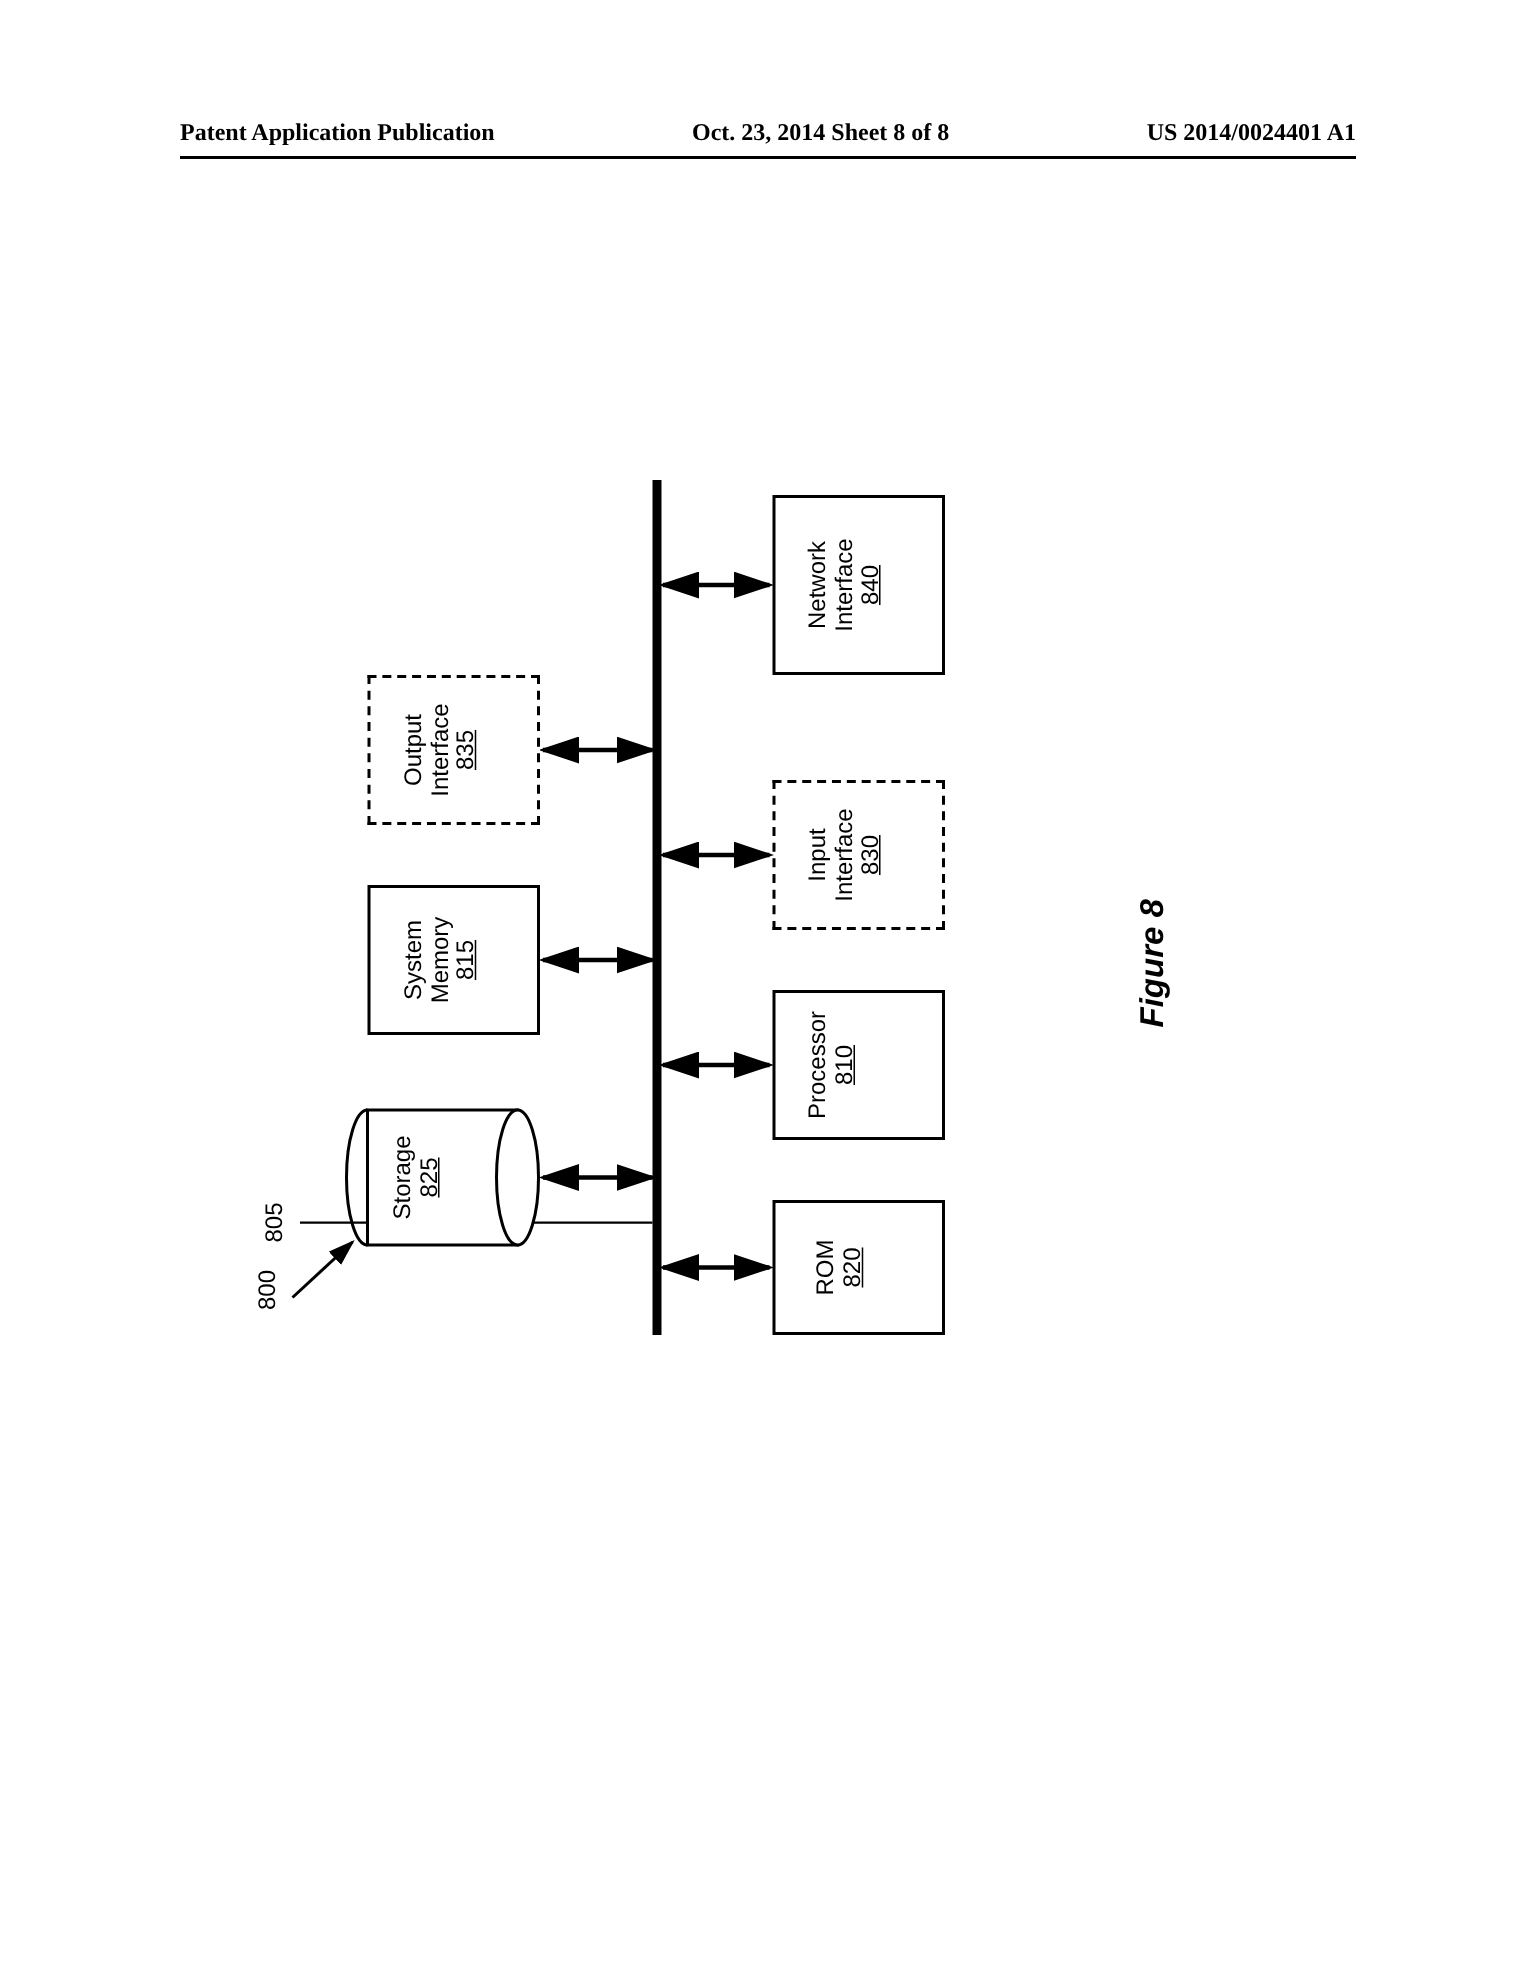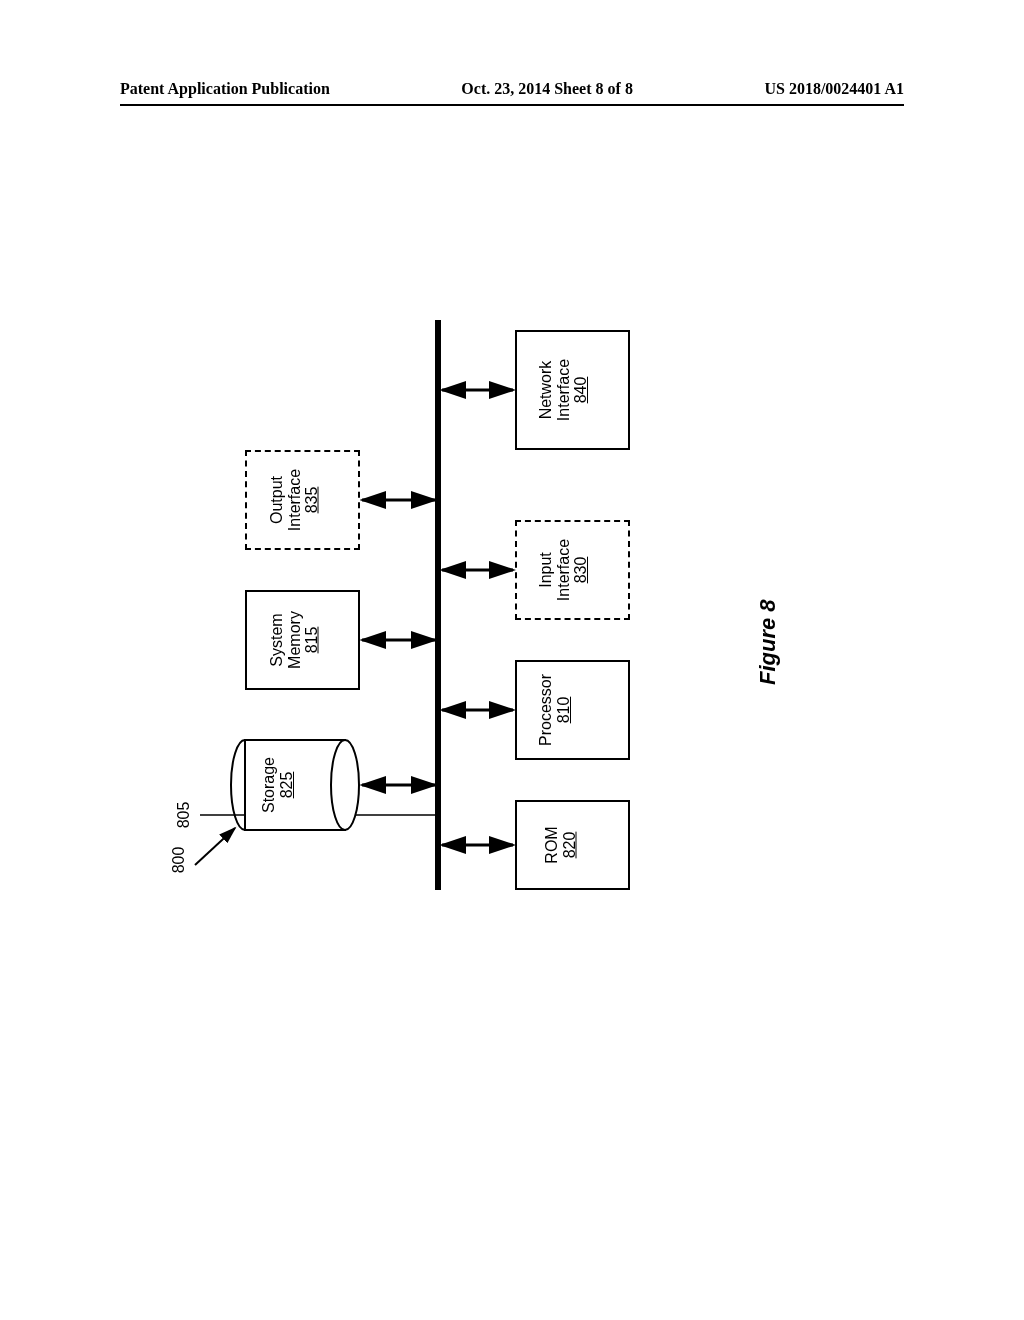--- a/index.html
+++ b/index.html
@@ -78,21 +78,21 @@
   }
 </style>
 </head>
 <body>
 
 <div class="page">
 
   <div class="header">
     <span>Patent Application Publication</span>
     <span>Oct. 23, 2014  Sheet 8 of 8</span>
-    <span>US 2018/0024401 A1</span>
+    <span>US 2014/0024401 A1</span>
   </div>
   <div class="header-rule"></div>
 
   <div class="stage">
 
     <div class="rotate" style="left:-10px; top:590px; width:40px; height:20px; font-size:16px;">
       <span>800</span>
     </div>
     <svg style="position:absolute; left:20px; top:560px; width:60px; height:50px;">
       <defs>

